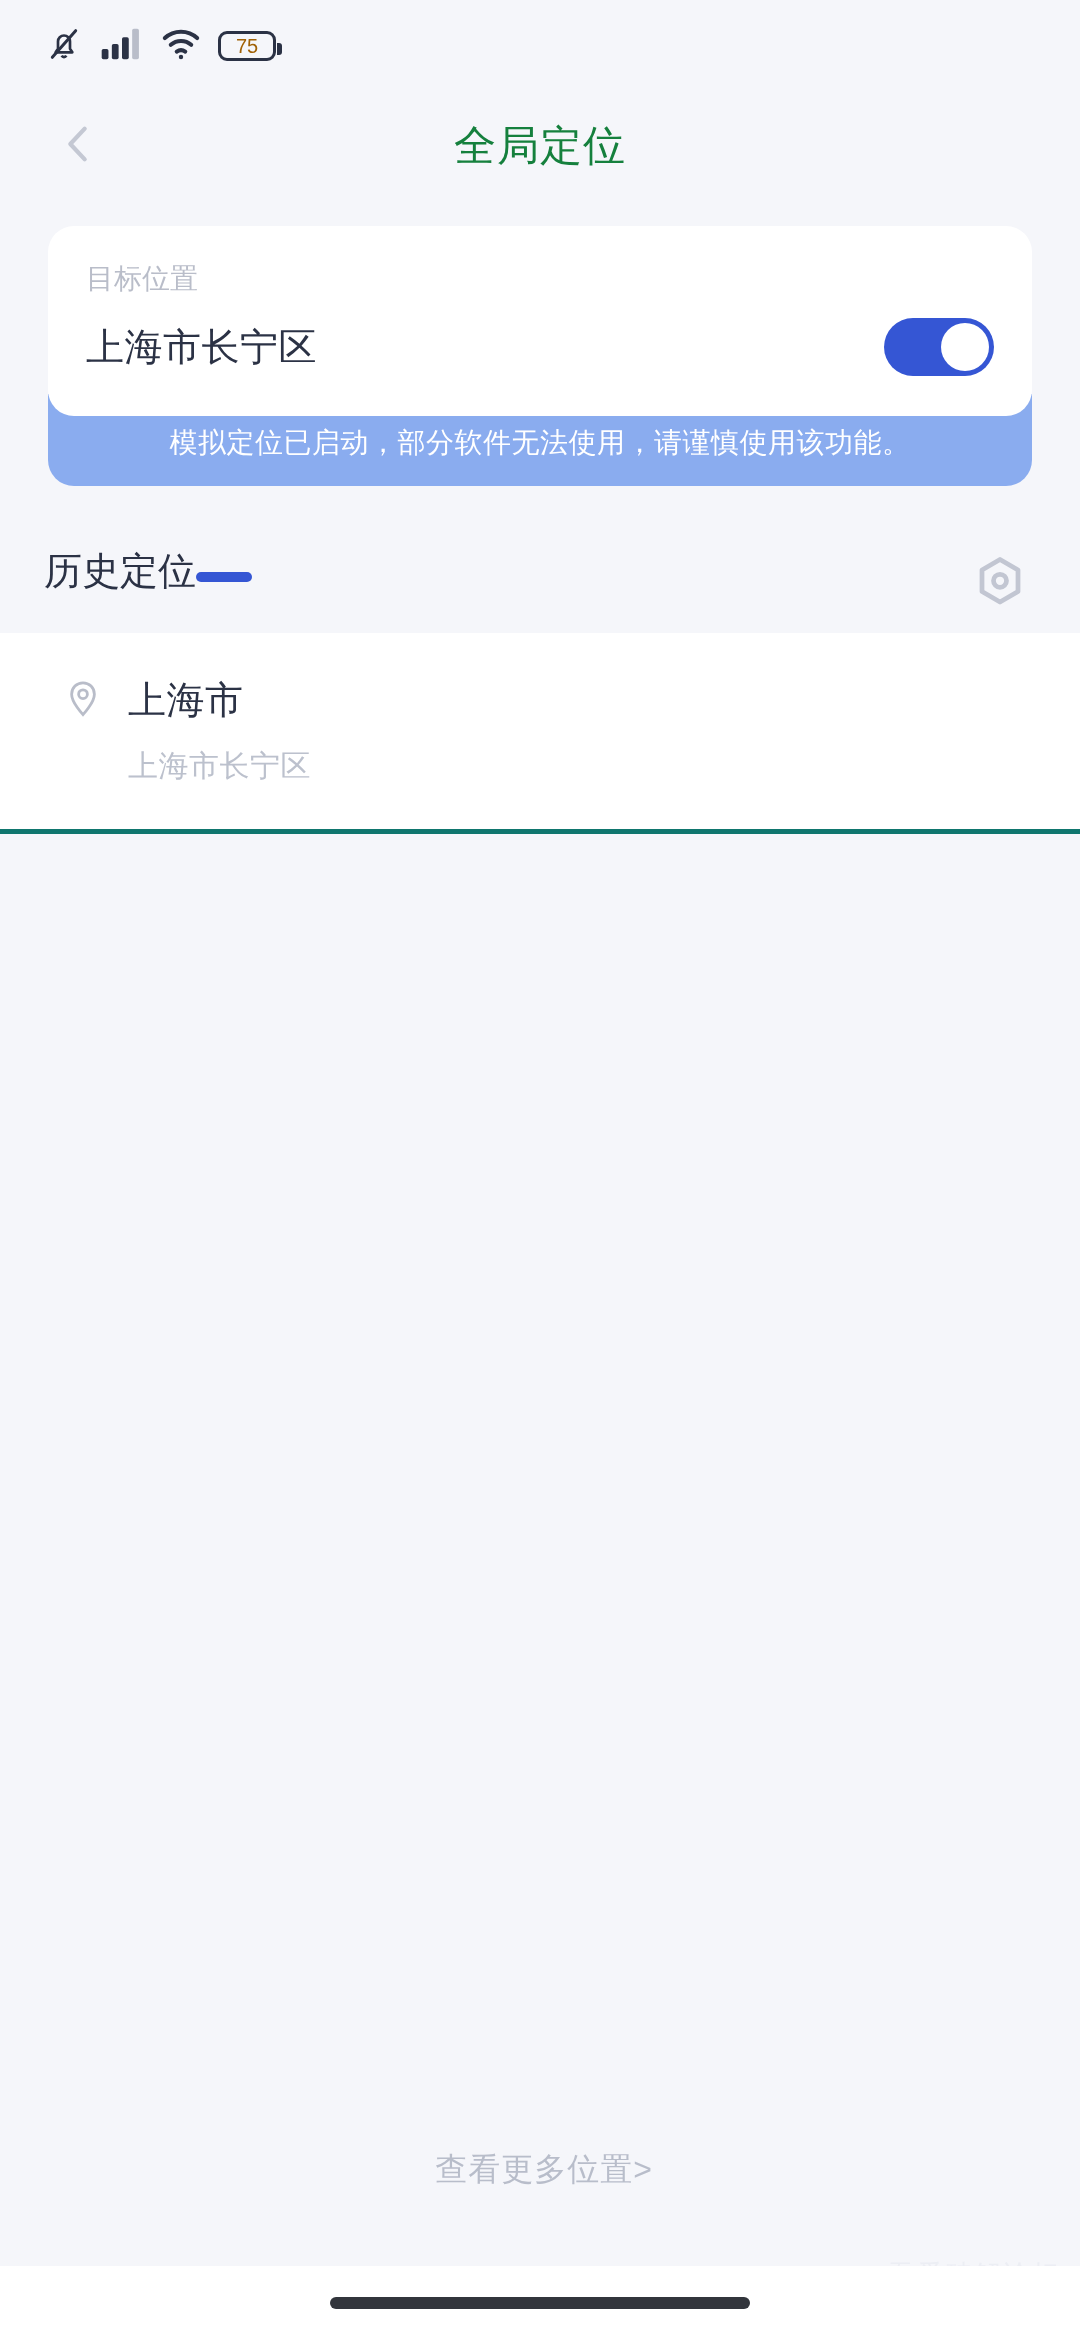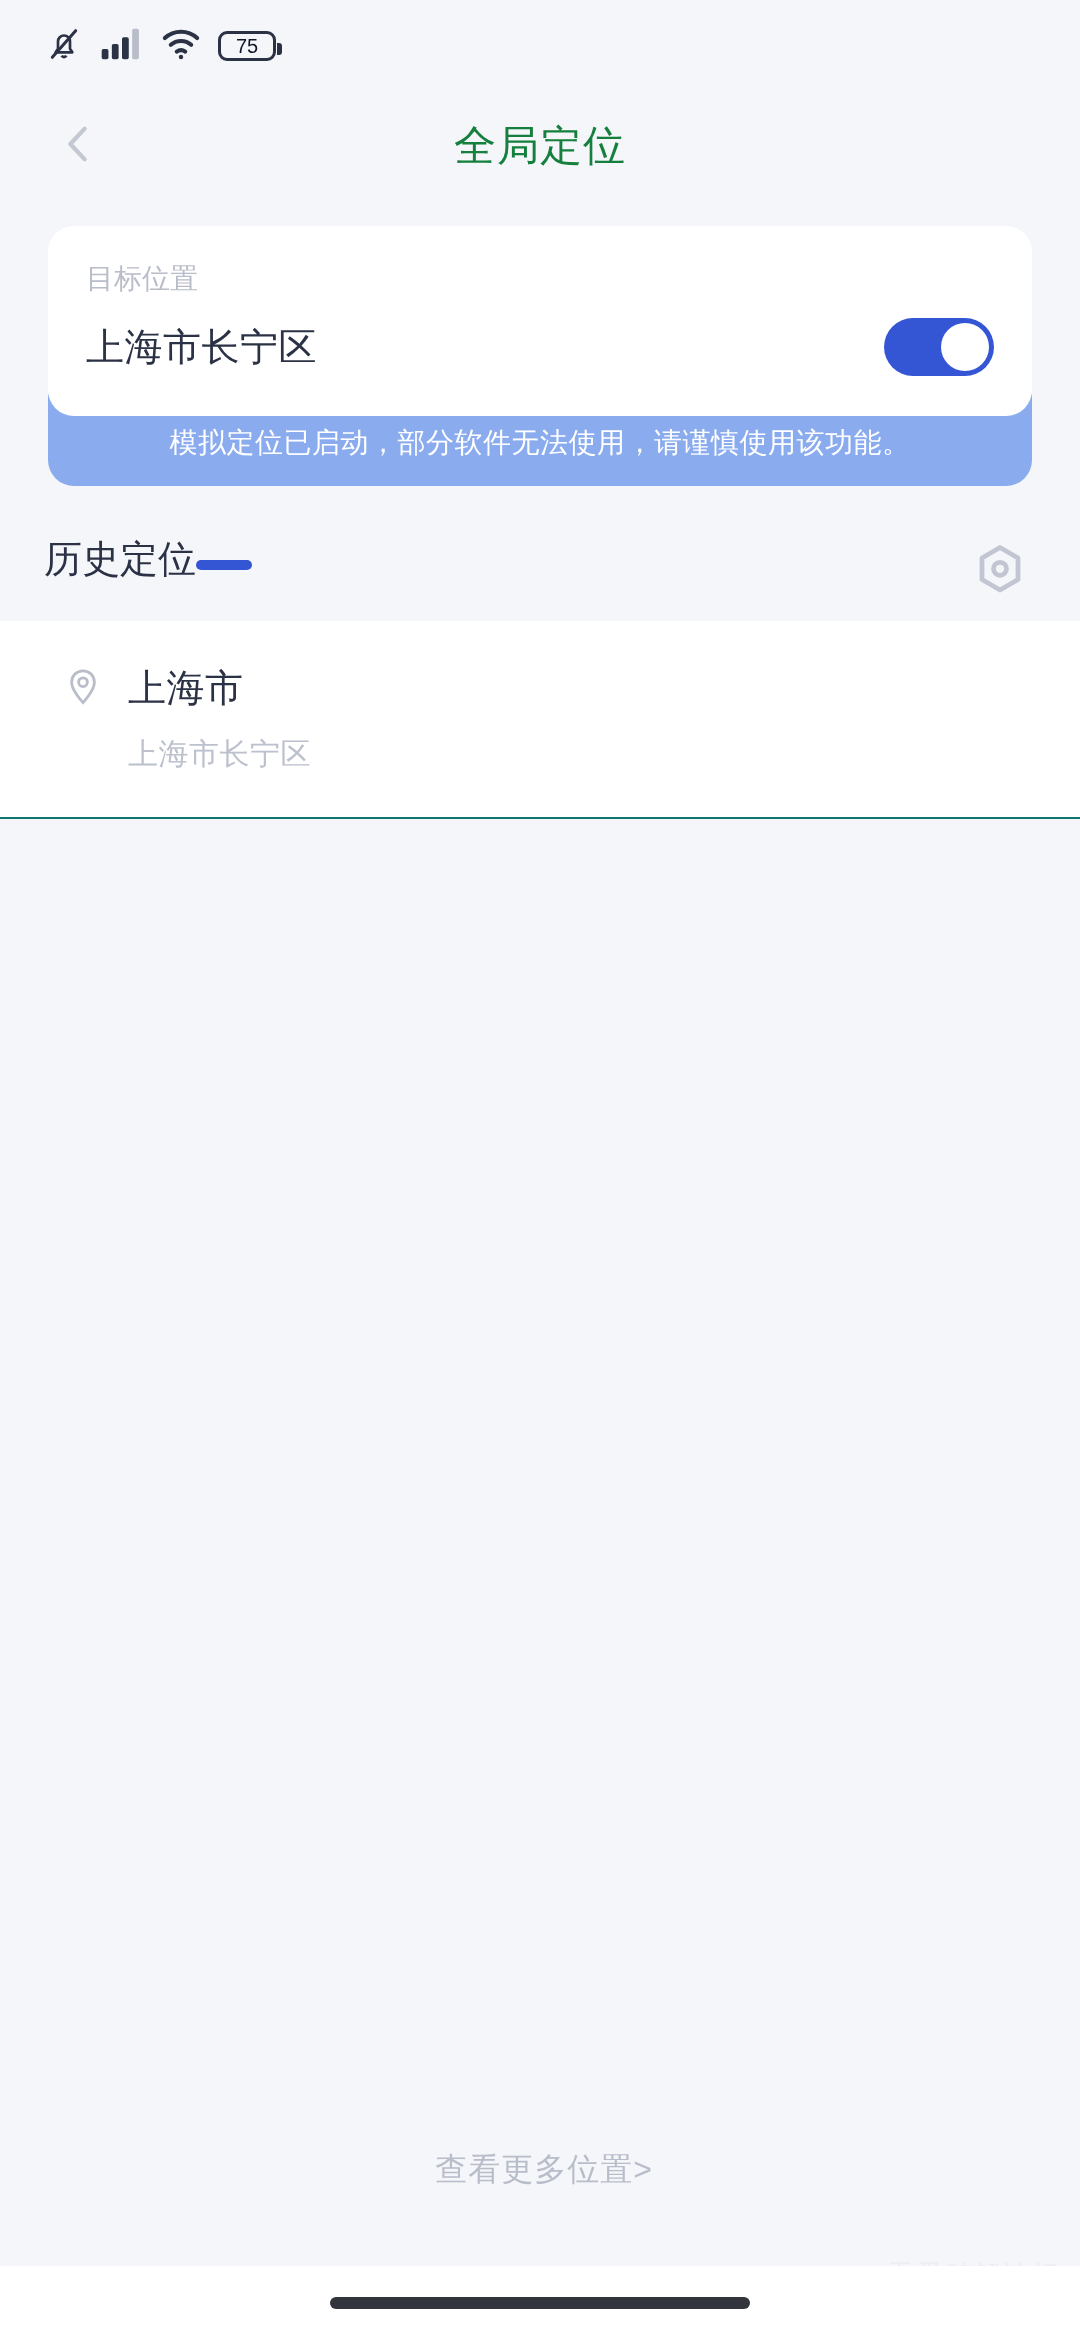--- a/index.html
+++ b/index.html
@@ -48,21 +48,21 @@
     width:58px; height:30px;
     border:3px solid #2b3245;
     border-radius:9px;
     position:relative;
     display:flex; align-items:center; justify-content:center;
   }
   .battery:after {
     content:""; position:absolute; right:-9px; top:9px;
     width:5px; height:12px; background:#2b3245; border-radius:0 3px 3px 0;
   }
-  .battery span { font-size:20px; color:#0f172a; line-height:1; }
+  .battery span { font-size:20px; color:#a16207; line-height:1; }
 
   
   .header {
     height:108px;
     display:flex; align-items:center;
     position:relative;
     background:#f5f6fa;
   }
   .back-btn {
     position:absolute; left:48px; top:50%;
@@ -105,21 +105,21 @@
   }
   .toggle-knob {
     position:absolute; top:5px; right:5px;
     width:48px; height:48px;
     border-radius:50%;
     background:#ffffff;
   }
 
   
   .notice {
-    margin:-22px 48px 0 48px;
+    margin:-22px 48px 12px 48px;
     background:#8aacef;
     border-radius:0 0 26px 26px;
     padding:32px 20px 26px 20px;
     text-align:center;
     position:relative;
     z-index:1;
   }
   .notice-text {
     font-size:28px;
     color:#ffffff;
@@ -151,21 +151,21 @@
     position:absolute; right:48px; top:54px;
     width:64px; height:64px;
     display:flex; align-items:center; justify-content:center;
   }
 
   
   .list-panel {
     background:#ffffff;
     margin-top:36px;
     padding:34px 0 30px 0;
-    border-bottom:2px solid #0f766e;
+    border-bottom:5px solid #0f766e;
   }
   .list-item { padding:8px 48px 12px 62px; }
   .li-top { display:flex; align-items:center; gap:24px; }
   .li-title { font-size:38px; color:#2b3245; letter-spacing:0.5px; }
   .li-sub {
     font-size:30px; color:#bcc1cd;
     margin-top:20px; margin-left:66px;
     letter-spacing:0.5px;
   }
 

